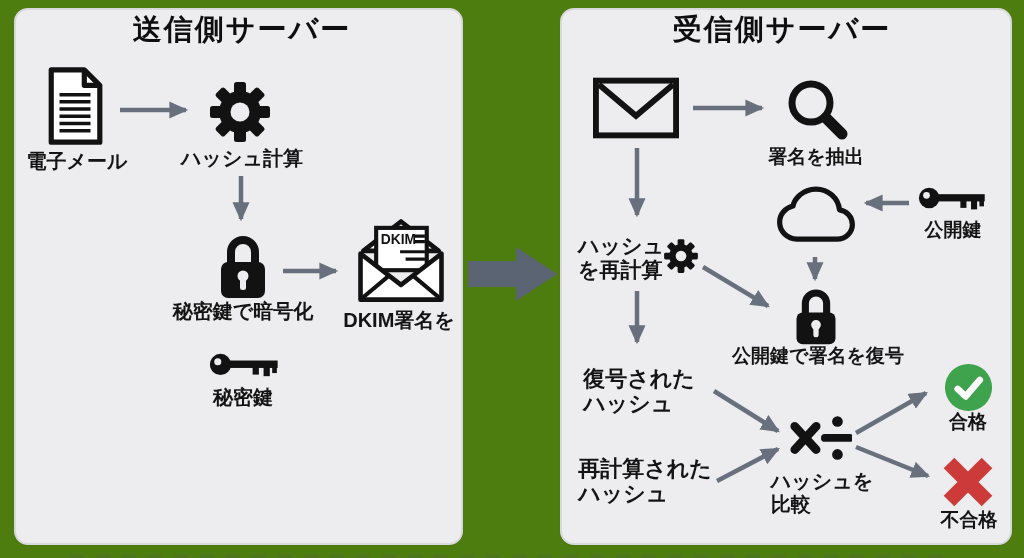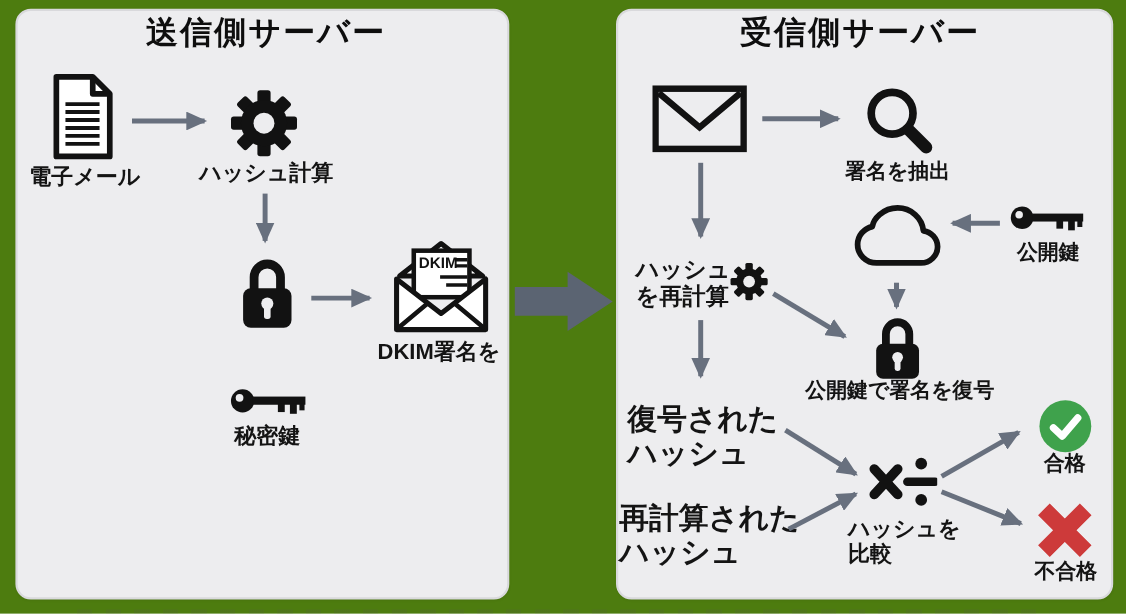--- a/index.html
+++ b/index.html
@@ -22,21 +22,21 @@
   .ttl{
     position:absolute; top:10px; transform:translateX(-50%);
     font-size:29px; font-weight:800; letter-spacing:2px;
     white-space:nowrap; color:#0e0e0e;
   }
   .lbl{
     position:absolute; transform:translateX(-50%);
     font-weight:700; text-align:left; line-height:1.14;
     white-space:nowrap; color:#141414;
   }
-  .s19{font-size:19px;} .s20{font-size:20px;} .s21{font-size:21px;} .s23{font-size:27px;}
+  .s19{font-size:19px;} .s20{font-size:20px;} .s21{font-size:21px;} .s23{font-size:22px;}
   .ic{position:absolute; line-height:0;}
   svg.arrows{position:absolute; left:0; top:0; pointer-events:none;}
   .crop-artifact{
     position:absolute; left:70px; right:70px; bottom:0; height:4px; opacity:.16;
     background:repeating-linear-gradient(90deg,#555 0 14px,transparent 14px 26px);
   }
 </style>
 </head>
 <body>
 
@@ -178,20 +178,21 @@
   </div>
 
   <div class="ic" style="left:942px; top:456px;">
     <svg width="52" height="52" viewBox="0 0 52 52">
       <path d="M7 7 L45 45 M45 7 L7 45" stroke="#cd3a3a" stroke-width="15" stroke-linecap="butt" fill="none"></path>
     </svg>
   </div>
 
   <div class="lbl s20" style="left:77px;  top:150px;">電子メール</div>
   <div class="lbl s20" style="left:242px; top:147px;">ハッシュ計算</div>
+  <div class="lbl s20" style="left:243px; top:300px;">秘密鍵で暗号化</div>
   <div class="lbl s20" style="left:399px; top:309px;">
     <span>DKIM署名を</span><br>
   </div>
   <div class="lbl s20" style="left:243px; top:386px;">秘密鍵</div>
 
   <div class="lbl s19" style="left:816px; top:146px;">署名を抽出</div>
   <div class="lbl s21" style="left:621px; top:234px;">
     <span>ハッシュ</span><br>
     <span>を再計算</span>
   </div>

